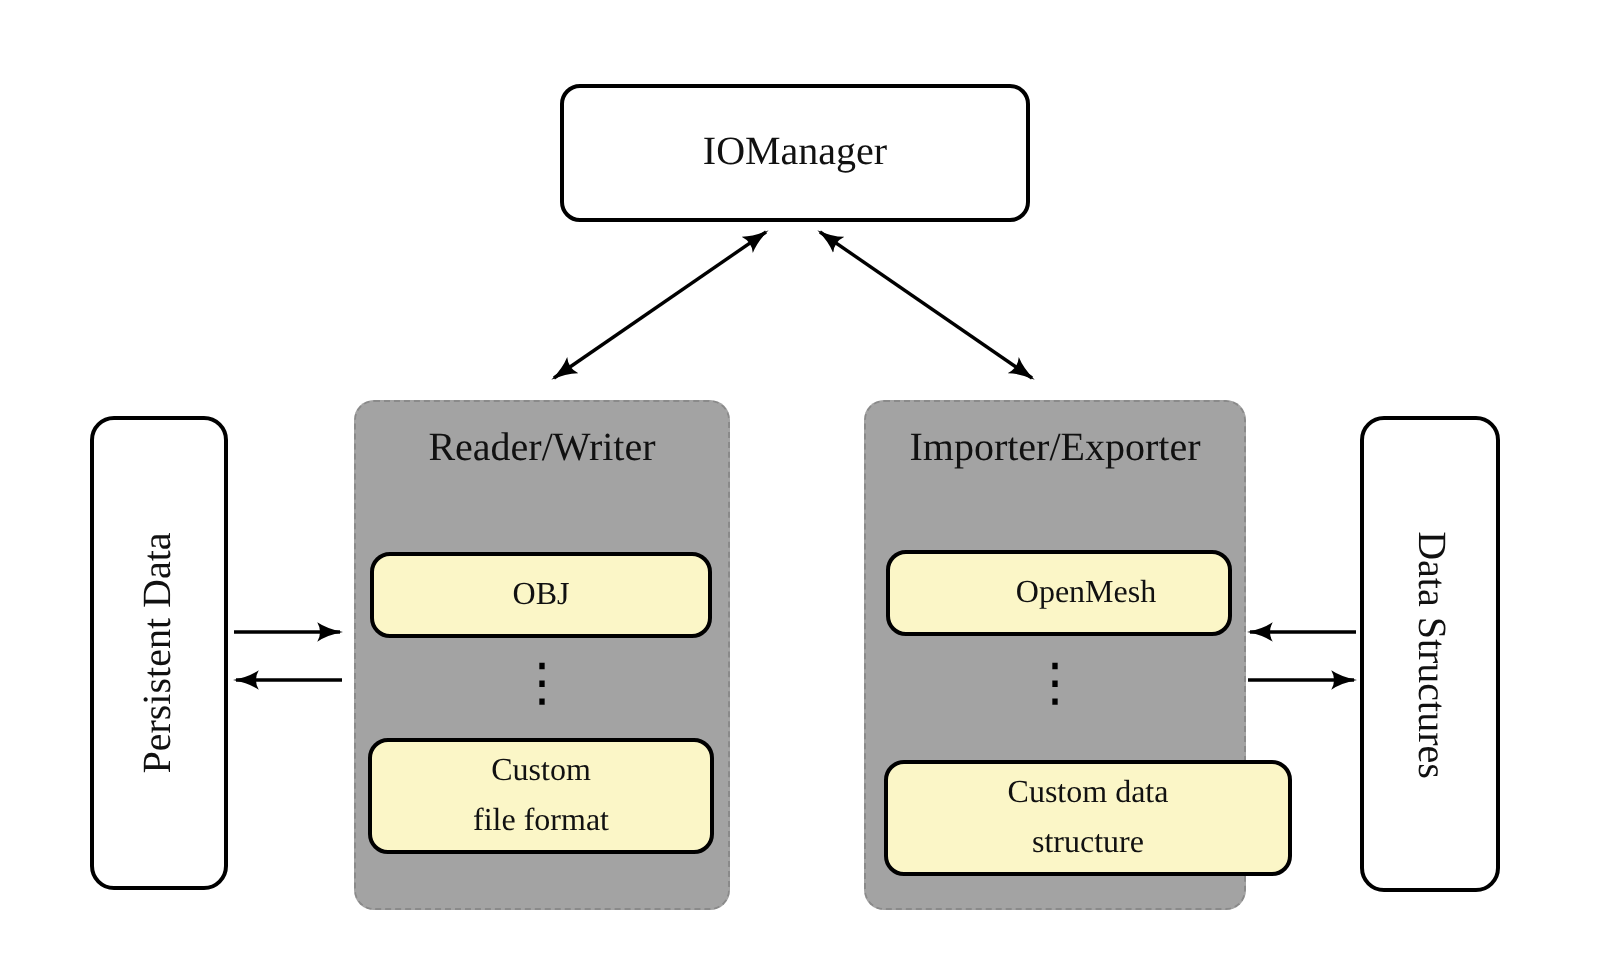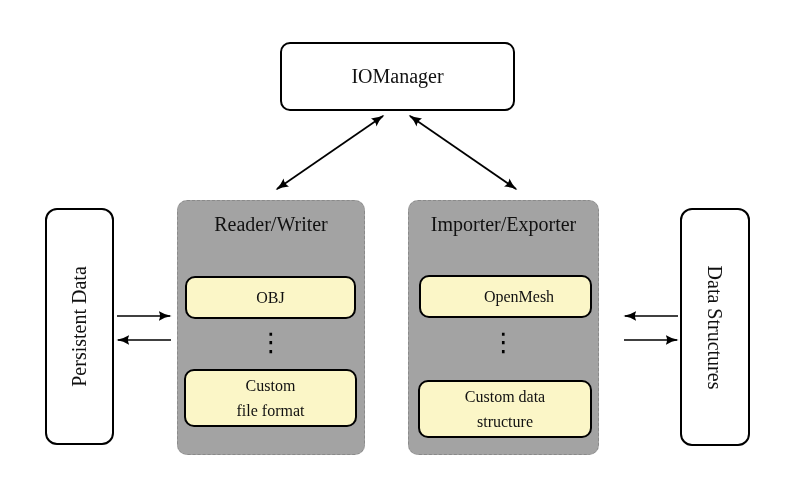--- a/index.html
+++ b/index.html
@@ -97,25 +97,25 @@
     <div class="inner-box" style="left:7px;top:75px;width:171px;height:43px;">
       <span>OBJ</span>
     </div>
     <div class="dots">⋮</div>
     <div class="inner-box" style="left:6px;top:168px;width:173px;height:58px;">
       <span>Custom</span>
       <span>file format</span>
     </div>
   </div>
 
-  <div class="group" style="left:408px;top:200px;width:191px;height:255px;">
+  <div class="group" style="left:432px;top:200px;width:191px;height:255px;">
     <div class="group-title">Importer/Exporter</div>
     <div class="inner-box" style="left:10px;top:74px;width:173px;height:43px;padding-left:27px;">
       <span>OpenMesh</span>
     </div>
     <div class="dots">⋮</div>
-    <div class="inner-box" style="left:9px;top:179px;width:174px;height:58px;">
+    <div class="inner-box" style="left:9px;top:179px;width:204px;height:58px;">
       <span>Custom data</span>
       <span>structure</span>
     </div>
   </div>
 
 </div>
 
 </body></html>

